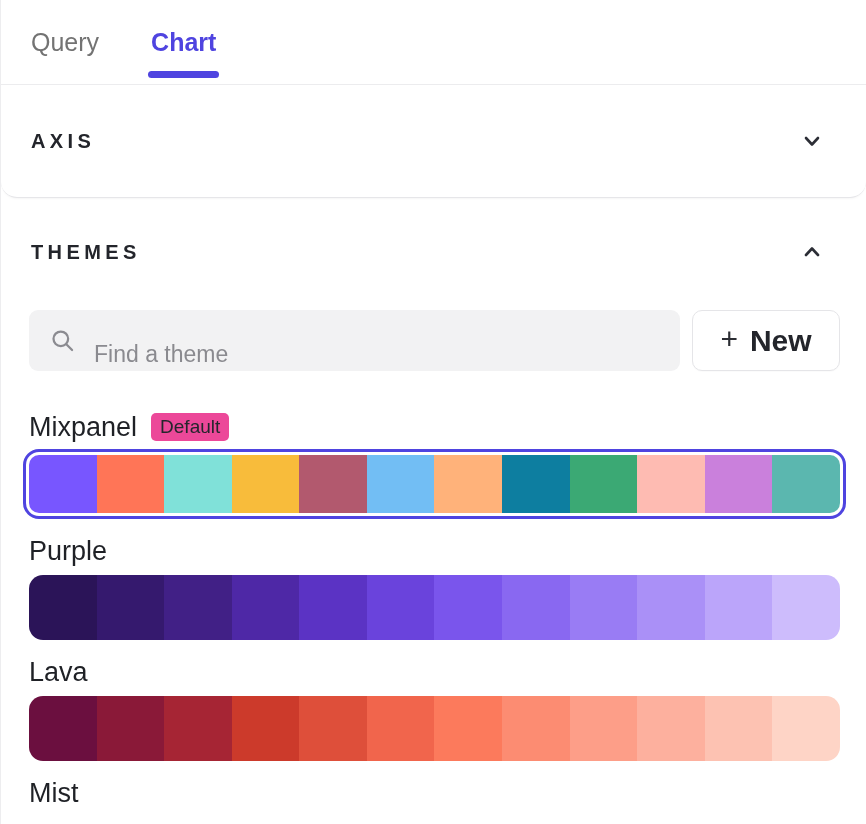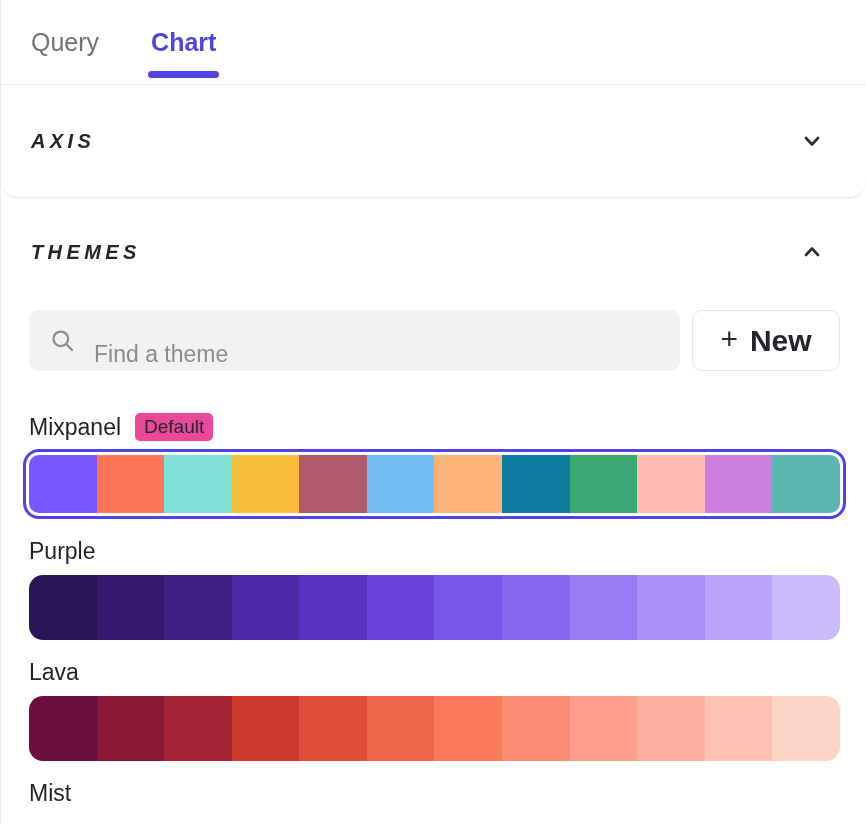--- a/index.html
+++ b/index.html
@@ -6,21 +6,21 @@
   body{width:866px;height:824px;overflow:hidden;font-family:"Liberation Sans",sans-serif;-webkit-font-smoothing:antialiased;}
   .app{position:relative;width:865px;height:824px;border-left:1px solid #ededef;background:#fff;}
 
   
   .tabbar{display:flex;align-items:stretch;height:84px;border-bottom:1px solid #ececee;padding-left:30px;gap:52px;}
   .tab{position:relative;display:flex;align-items:center;font-size:25px;font-weight:500;color:#737373;cursor:pointer;}
   .tab.active{color:#4f44e0;font-weight:600;}
   .tab.active::after{content:"";position:absolute;left:-3px;right:-3px;bottom:6px;height:7px;border-radius:4px;background:#4f44e0;}
 
   
-  .section-head{display:flex;align-items:center;justify-content:space-between;padding:0 44px 0 30px;font-style:italic;}
+  .section-head{display:flex;align-items:center;justify-content:space-between;padding:0 44px 0 30px;}
   .sec-title{font-size:20px;font-weight:700;letter-spacing:0.22em;color:#23252b;}
   .chev{width:20px;height:20px;flex:0 0 auto;cursor:pointer;}
 
   .axis-section{height:112px;border-bottom:1px solid #e6e6e9;border-radius:0 0 16px 16px;box-shadow:0 2px 3px -2px rgba(0,0,0,.08);display:flex;flex-direction:column;justify-content:center;}
   .axis-section .section-head{padding:0 44px 0 30px;}
 
   .themes-section{padding-top:36px;}
   .themes-head{height:36px;}
 
   
@@ -31,21 +31,21 @@
   .search input::placeholder{color:#8a8a8f;}
   .new-btn{display:flex;align-items:center;justify-content:center;gap:12px;min-width:148px;height:61px;background:#fff;border:1px solid #e5e5e8;border-radius:10px;cursor:pointer;font-family:"Liberation Sans",sans-serif;box-shadow:0 1px 1px rgba(0,0,0,.02);}
   .new-btn .plus{font-size:30px;font-weight:400;color:#2b2d33;line-height:1;margin-top:-3px;}
   .new-btn .lbl{font-size:30px;font-weight:700;color:#23252b;}
 
   
   .theme-list{padding:0 26px 0 28px;}
   .theme-row{margin-top:16px;}
   .theme-row:first-child{margin-top:40px;}
   .theme-label{display:flex;align-items:center;gap:14px;height:32px;}
-  .theme-name{font-size:23px;font-weight:500;color:#1f2126;}
+  .theme-name{font-size:27px;font-weight:500;color:#1f2126;}
   .badge{background:#ec4899;color:#24262c;font-size:19px;border-radius:5px;padding:3px 9px;line-height:1.2;}
   .strip{margin:8px 0 0 0;}
   .strip-inner{display:flex;height:65px;border-radius:14px;overflow:hidden;}
   .strip.selected{border:3px solid #4f44e0;border-radius:16px;padding:3px;margin:6px -6px 0 -6px;background:#fff;}
   .strip.selected .strip-inner{height:58px;border-radius:10px;}
   .swatch{flex:1;}
 </style>
 </head>
 <body>
 

